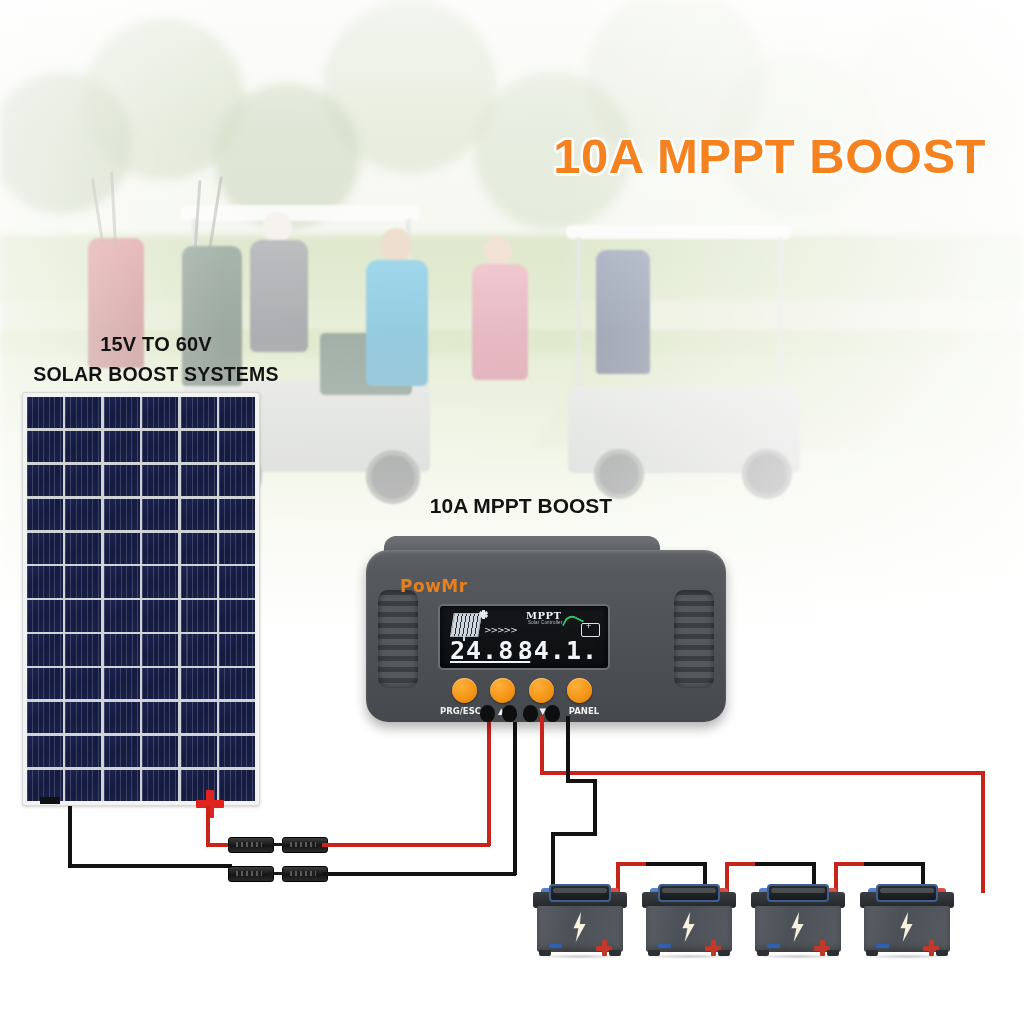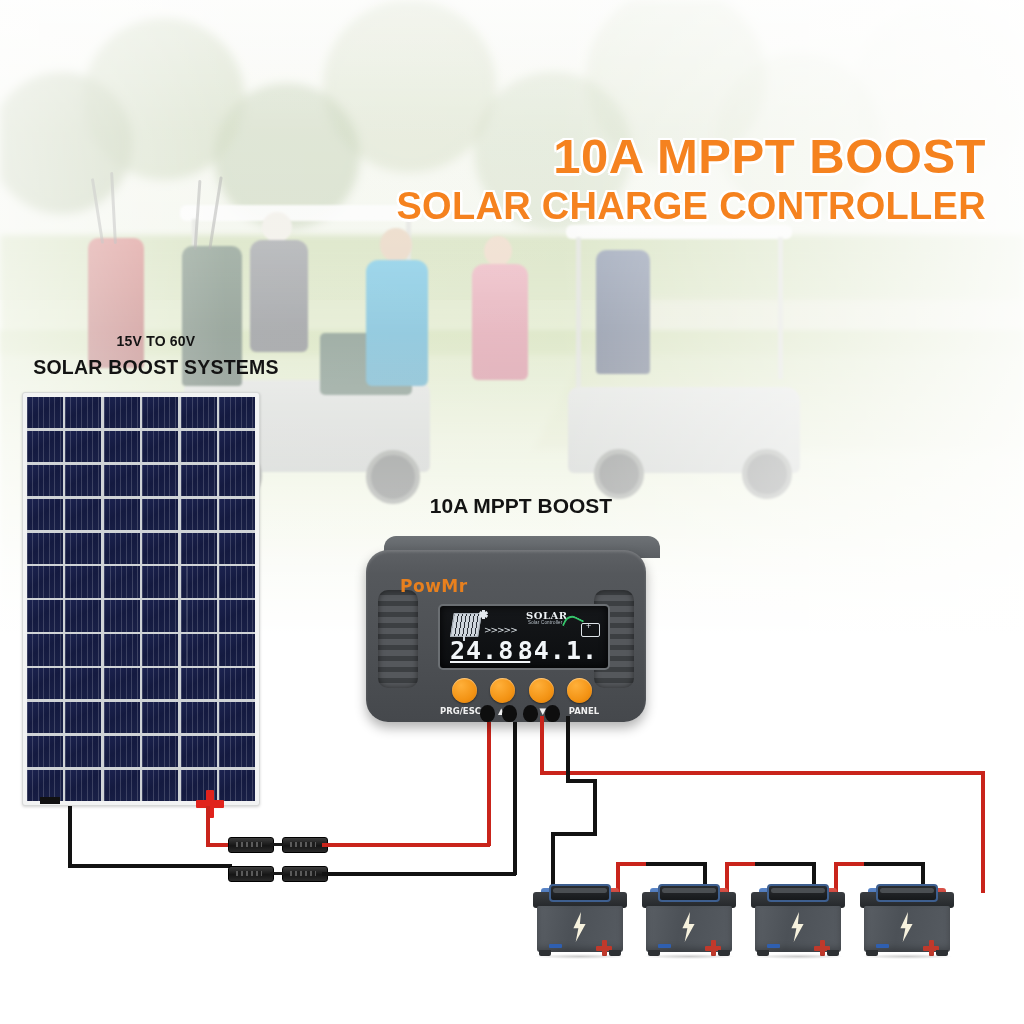--- a/index.html
+++ b/index.html
@@ -90,21 +90,21 @@
     font-size:38px; font-weight:bold; color:#F5821F; letter-spacing:.3px;
     line-height:1.08; margin-top:4px;
     text-shadow:
       -2px -2px 0 #fff, 2px -2px 0 #fff, -2px 2px 0 #fff, 2px 2px 0 #fff,
       0 -2.5px 0 #fff, 0 2.5px 0 #fff, -2.5px 0 0 #fff, 2.5px 0 0 #fff;
   }
   .sub { margin-top:18px; font-size:19.5px; color:#1b1b1b; line-height:1.42; font-weight:400; }
 
   
   .label-panel { position:absolute; left:26px; top:333px; width:260px; text-align:center; color:#131313; }
-  .label-panel .l1 { font-size:14px; font-weight:bold; letter-spacing:.2px; }
+  .label-panel .l1 { font-size:20px; font-weight:bold; letter-spacing:.2px; }
   .label-panel .l2 { font-size:19.5px; font-weight:bold; margin-top:7px; letter-spacing:.2px; }
   .label-ctrl {
     position:absolute; left:397px; top:494px; width:248px; text-align:center;
     font-size:21px; font-weight:bold; color:#131313;
   }
   .label-batt {
     position:absolute; left:600px; top:962px; width:360px; text-align:center;
     font-size:21.5px; font-weight:bold; color:#131313;
   }
 
@@ -149,21 +149,21 @@
                background:repeating-linear-gradient(to right,#5a5a5a 0 2px, #1d1d1d 2px 5px); }
   .mc4-pin { position:absolute; height:3px; background:#1a1a1a; }
 
   
   .ctrl { position:absolute; left:366px; top:536px; width:312px; height:186px; }
   .ctrl-top {
     position:absolute; left:18px; top:0; width:276px; height:22px;
     background:linear-gradient(#6e7276,#5a5e62); border-radius:12px 12px 0 0;
   }
   .ctrl-body {
-    position:absolute; left:0; top:14px; width:280px; height:172px;
+    position:absolute; left:0; top:14px; width:360px; height:172px;
     background:linear-gradient(180deg,#5e6165 0%,#55585c 14%,#4e5155 55%,#45484c 100%);
     border-radius:22px;
     box-shadow:inset 0 2px 3px rgba(255,255,255,.16), 0 6px 12px rgba(0,0,0,.3);
   }
   .fins { position:absolute; top:34px; width:52px; height:110px; }
   .fins.left { left:6px; border-radius:20px 8px 8px 20px; }
   .fins.right { right:6px; border-radius:8px 20px 20px 8px; }
   .fins:before {
     content:""; position:absolute; left:6px; right:6px; top:6px; bottom:6px;
     background:repeating-linear-gradient(to bottom,
@@ -316,21 +316,20 @@
       <div class="wheel" style="left:182px; top:224px; width:40px; height:40px;"></div>
     </div>
     <div class="bag" style="left:596px; top:250px; width:54px; height:124px; background:linear-gradient(#4a5b7d,#2f3c58);"></div>
 
     <div class="photo-veil"></div>
     <div class="photo-veil-x"></div>
   </div>
 
   <div class="headline">
     <div class="h1">10A MPPT BOOST</div>
-    <div class="h2">SOLAR CHARGE CONTROLLER</div>
   </div>
 
   <div class="label-panel">
     <div class="l1">15V TO 60V</div>
     <div class="l2">SOLAR BOOST SYSTEMS</div>
   </div>
 
   <div class="panel">
     <div class="panel-grid" id="panel-grid">
         <div class="cell"></div>
@@ -440,21 +439,21 @@
 
       <div class="lcd">
         <div class="lcd-pv"></div>
         <div class="lcd-pv-leg"></div>
         <div class="lcd-sun">
             <i></i>
             <i></i>
             <i></i>
           </div>
         <div class="lcd-arrows">&gt;&gt;&gt;&gt;&gt;</div>
-        <div class="lcd-mppt">SOLAR</div>
+        <div class="lcd-mppt">MPPT</div>
         <div class="lcd-mppt-sub">Solar Controller</div>
         <div class="lcd-arc"></div>
         <div class="lcd-batt"></div>
         <div class="lcd-num l">24.8.</div>
         <div class="lcd-num r">84.1.</div>
       </div>
 
       <div class="btn-row">
         <div class="btn"></div>
         <div class="btn"></div>

